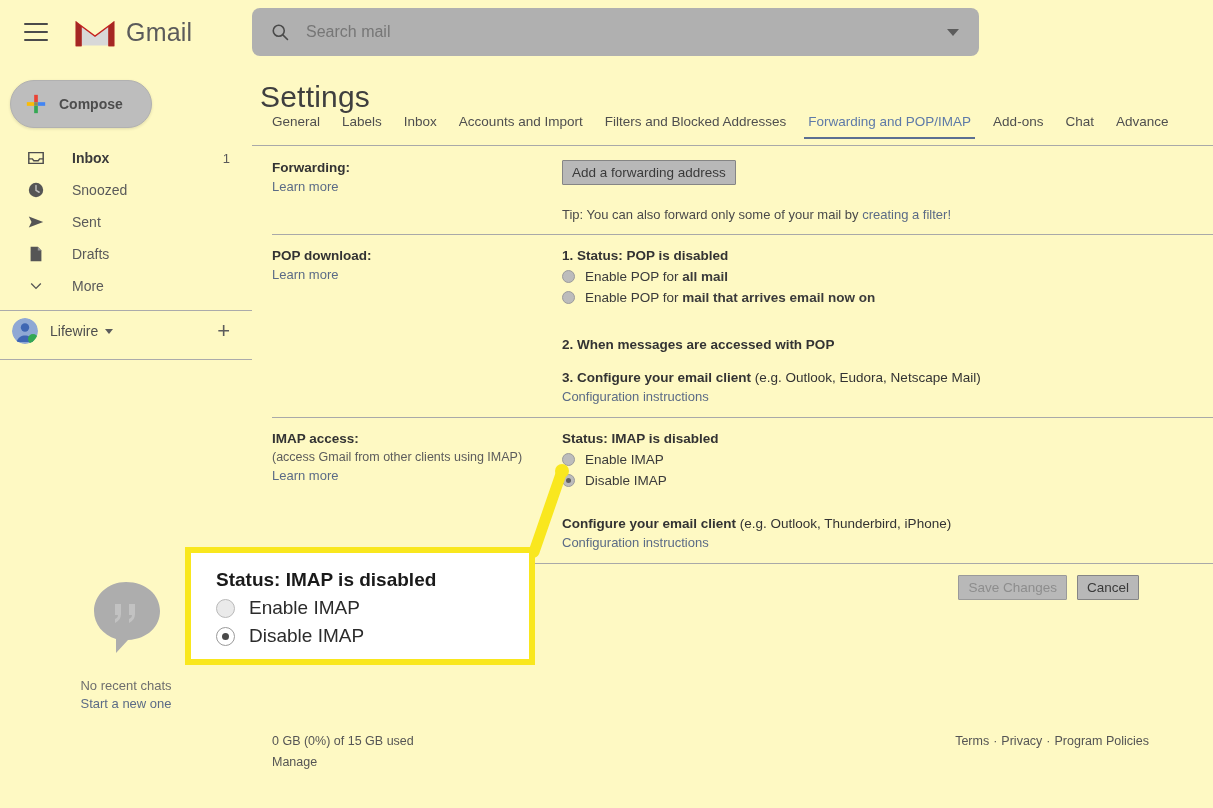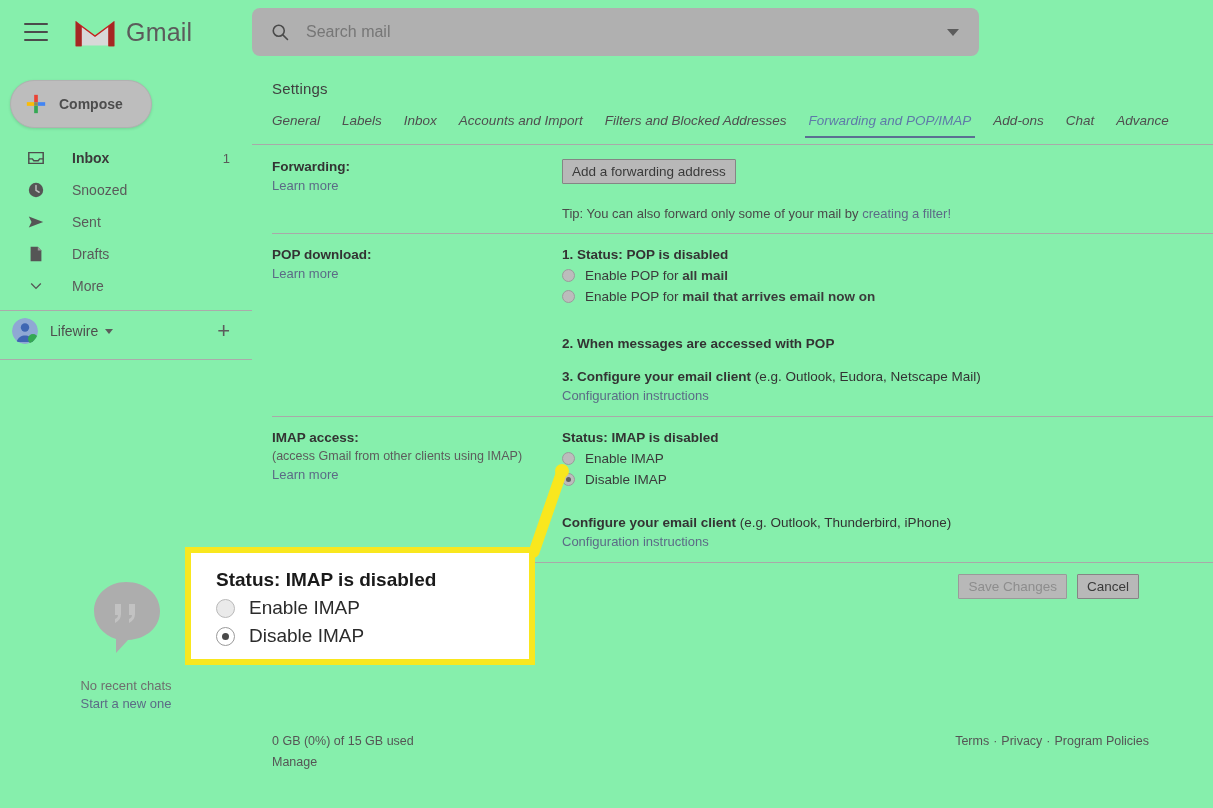--- a/index.html
+++ b/index.html
@@ -2,21 +2,21 @@
 <html><head>
 <meta charset="utf-8">
 <style>
   * { box-sizing: border-box; margin: 0; padding: 0; }
   html, body {
     width: 1213px; height: 808px;
     font-family: "Liberation Sans", sans-serif;
     background: #b6b6b6;
     overflow: hidden;
   }
-  .app { position: relative; width: 1213px; height: 808px; background: #86efac; }
+  .app { position: relative; width: 1213px; height: 808px; background: #fef9c3; }
 
   
   .header {
     position: absolute; left: 0; top: 0; width: 1213px; height: 64px;
     display: flex; align-items: center;
   }
   .hamburger { margin-left: 24px; width: 24px; height: 18px;
     display: flex; flex-direction: column; justify-content: space-between; cursor: pointer; }
   .hamburger span { display: block; height: 2px; width: 24px; background: #4b4b4b; border-radius: 1px; }
   .logo-wrap { display: flex; align-items: center; margin-left: 26px; }
@@ -70,24 +70,24 @@
   .acct-plus { position: absolute; right: 22px; font-size: 22px; color: #5c5c5c; line-height: 1; cursor: pointer; }
 
   
   .chat-widget { position: absolute; left: 0; top: 510px; width: 252px; text-align: center; }
   .chat-bubble { margin: 0 auto; width: 92px; height: 92px; }
   .chat-text1 { margin-top: 8px; font-size: 13px; color: #6e6e6e; }
   .chat-text2 { margin-top: 3px; font-size: 13px; color: #5b6b86; cursor: pointer; }
 
   
   .main { position: absolute; left: 252px; top: 64px; width: 961px; height: 744px; }
-  .settings-title { margin: 16px 0 0 20px; font-size: 15px; color: #3f3f3f; letter-spacing: .2px; }
-
-  .tabs { position: relative; margin-top: 16px; padding-left: 20px; height: 32px;
-          display: flex; align-items: flex-start; white-space: nowrap; overflow: hidden; font-style: italic; }
+  .settings-title { margin: 16px 0 0 8px; font-size: 30px; color: #3f3f3f; letter-spacing: .2px; }
+
+  .tabs { position: relative; padding-left: 20px; height: 32px;
+          display: flex; align-items: flex-start; white-space: nowrap; overflow: hidden; }
   .tab { font-size: 13.5px; color: #4f4f4f; margin-right: 22px; cursor: pointer;
          padding-bottom: 10px; position: relative; }
   .tab.active { color: #5e7aa8; }
   .tab.active::after { content: ""; position: absolute; left: -4px; right: -4px; bottom: 0;
                        height: 2px; background: #5b6f92; }
   .tabs-underline { position: absolute; left: 0; right: 0; bottom: 0; height: 1px; background: #a9a9a9; }
 
   .section { position: relative; display: flex; padding: 14px 0 12px 0; }
   .section + .section::before {
     content: ""; position: absolute; left: 20px; right: 0; top: 0; height: 1px; background: #a9a9a9;

